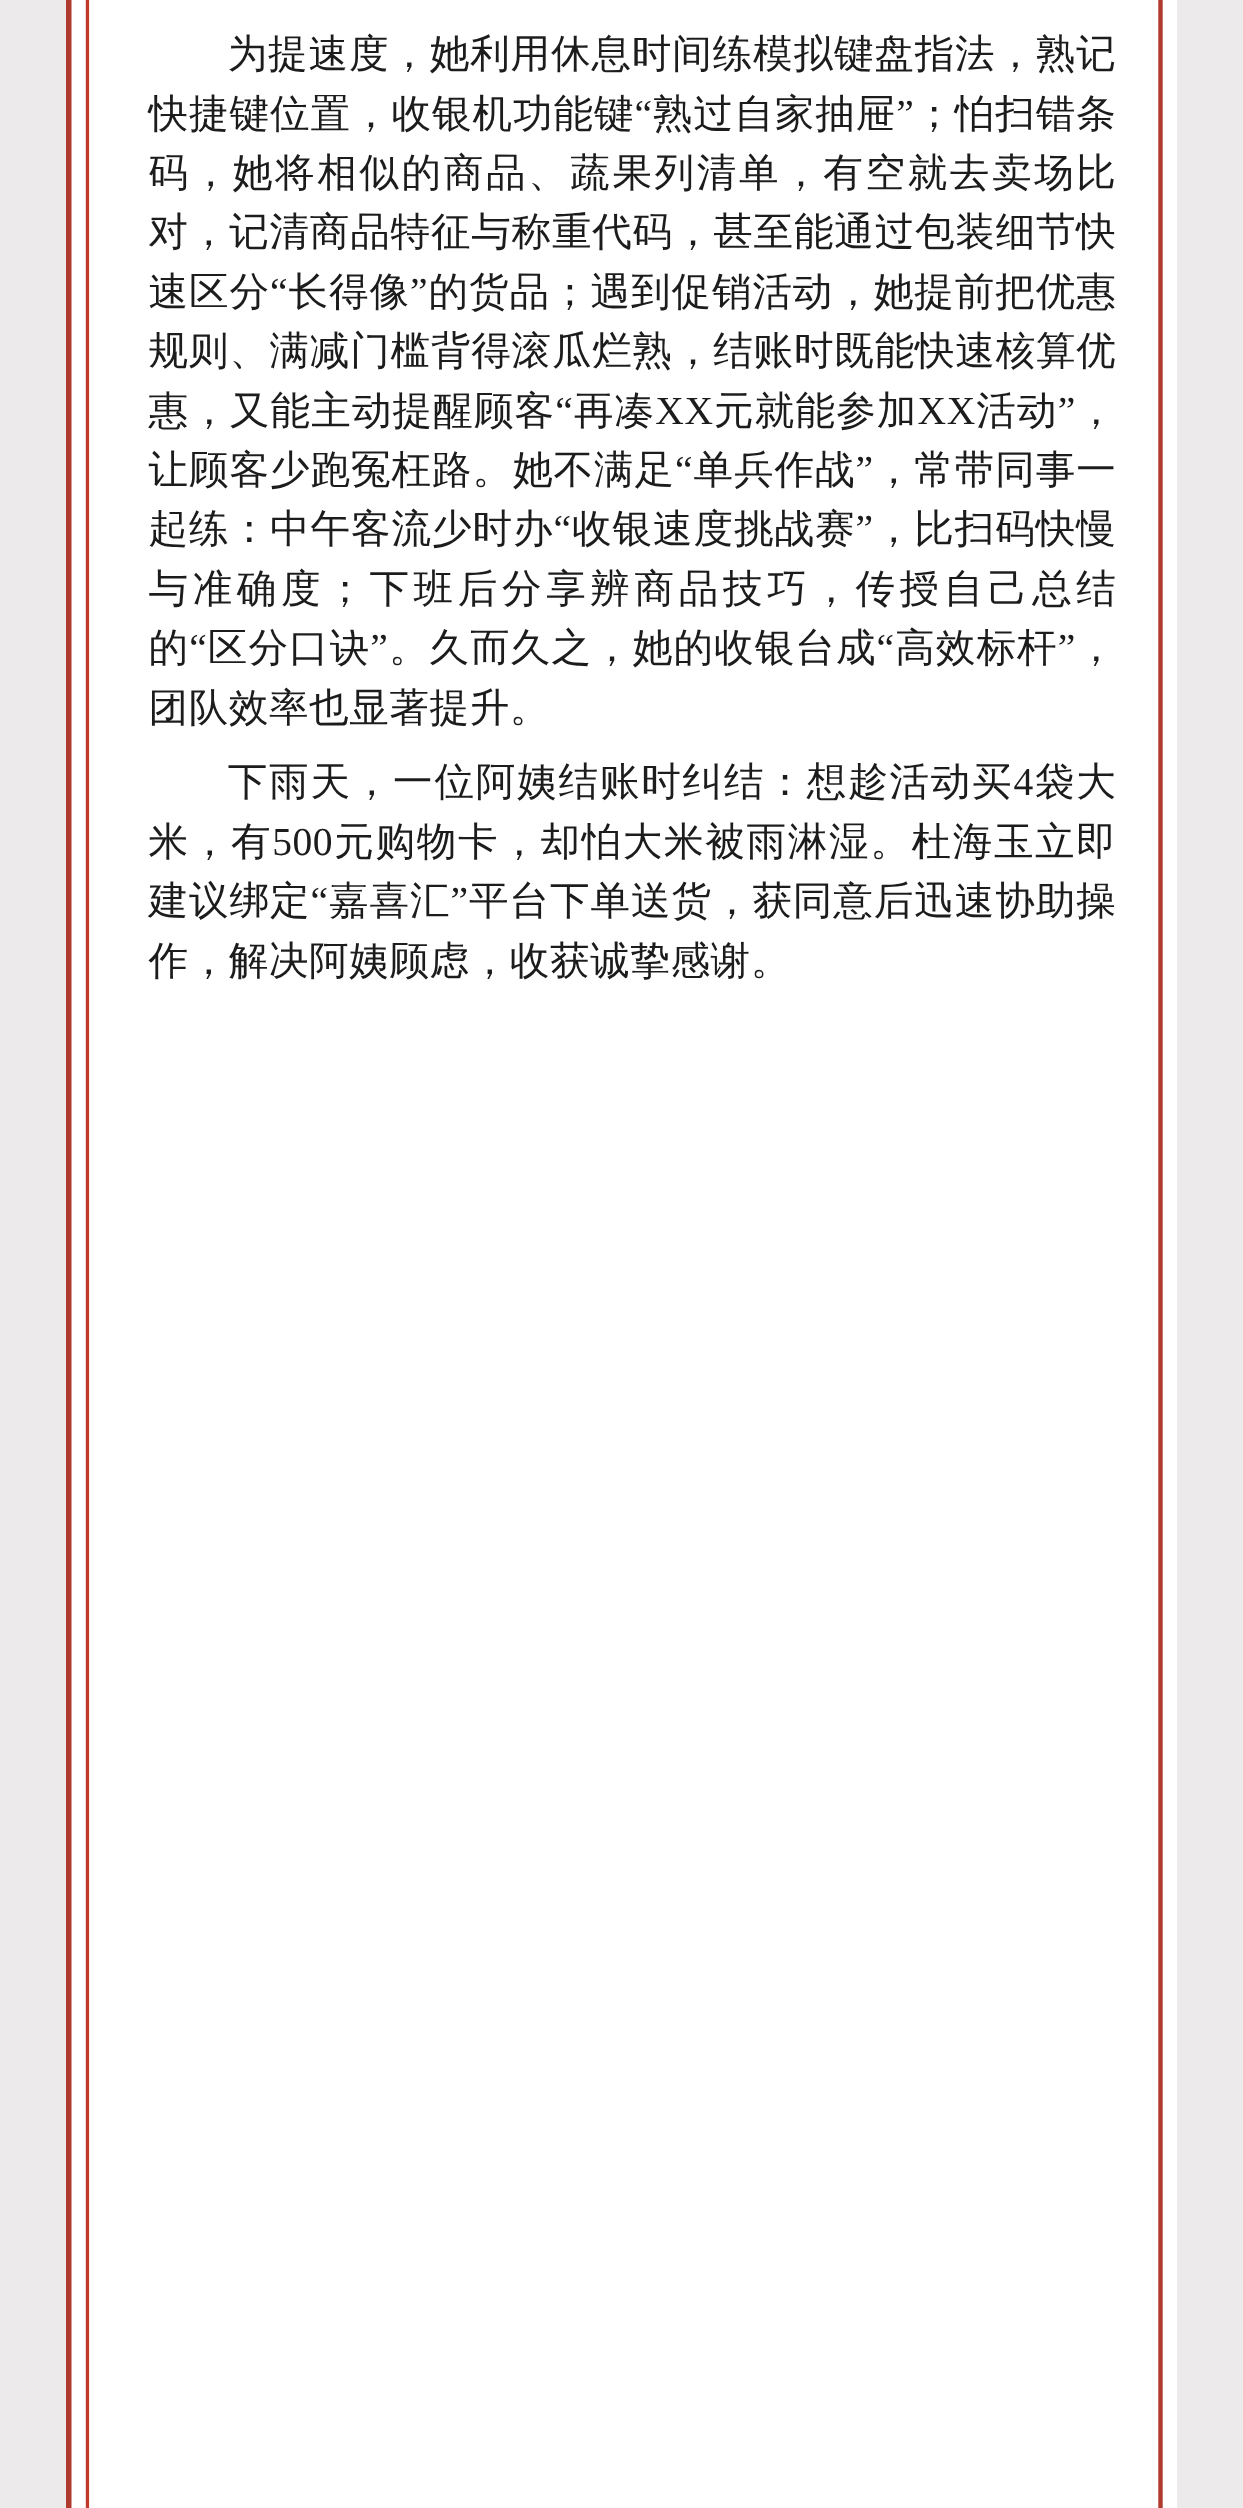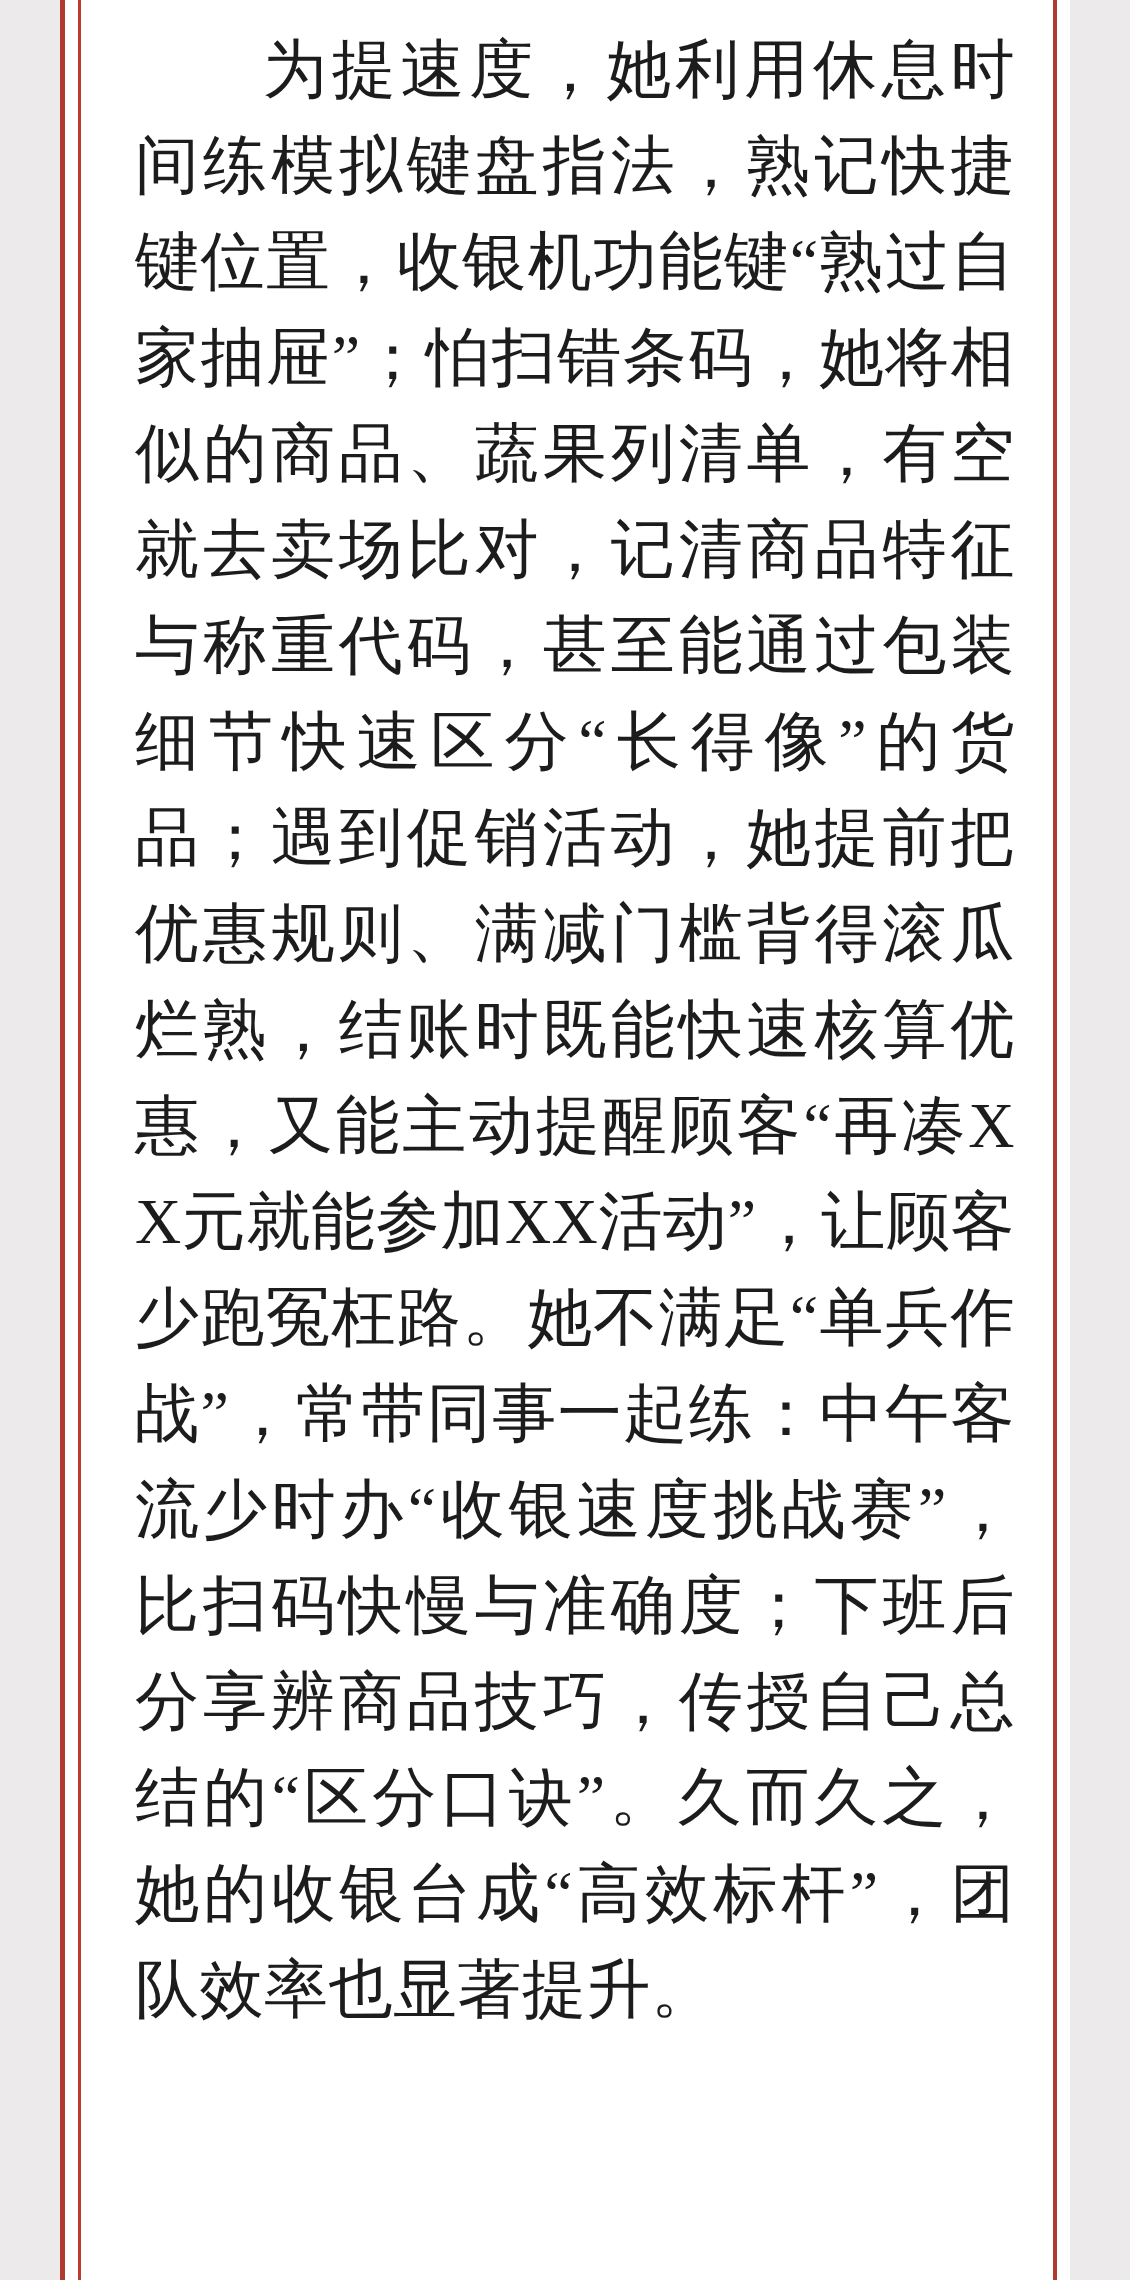--- a/index.html
+++ b/index.html
@@ -58,35 +58,36 @@
   .content {
     position: absolute;
     left: 135px;
     top: 22px;
     width: 880px;
     box-sizing: border-box;
   }
   p.para {
     margin: 0 0 14px 0;
     font-family: "Liberation Serif", "DejaVu Serif", serif;
-    font-size: 64px;
+    font-size: 36px;
     line-height: 1.50;
     color: #1c1c1c;
     text-align: justify;
     text-justify: inter-ideograph;
     text-indent: 2em;
     letter-spacing: 0.5px;
     word-break: break-all;
   }
 </style>
 </head>
 <body>
 
 <div class="page">
   <div class="sheet"></div>
   <div class="rule-outer"></div>
   <div class="rule-inner"></div>
   <div class="rule-right"></div>
 
   <div class="content">
     <p class="para">为提速度，她利用休息时间练模拟键盘指法，熟记快捷键位置，收银机功能键“熟过自家抽屉”；怕扫错条码，她将相似的商品、蔬果列清单，有空就去卖场比对，记清商品特征与称重代码，甚至能通过包装细节快速区分“长得像”的货品；遇到促销活动，她提前把优惠规则、满减门槛背得滚瓜烂熟，结账时既能快速核算优惠，又能主动提醒顾客“再凑XX元就能参加XX活动”，让顾客少跑冤枉路。她不满足“单兵作战”，常带同事一起练：中午客流少时办“收银速度挑战赛”，比扫码快慢与准确度；下班后分享辨商品技巧，传授自己总结的“区分口诀”。久而久之，她的收银台成“高效标杆”，团队效率也显著提升。</p>
+    <p class="para">下雨天，一位阿姨结账时纠结：想趁活动买4袋大米，有500元购物卡，却怕大米被雨淋湿。杜海玉立即建议绑定“嘉喜汇”平台下单送货，获同意后迅速协助操作，解决阿姨顾虑，收获诚挚感谢。</p>
   </div>
 </div>
 
 </body></html>

